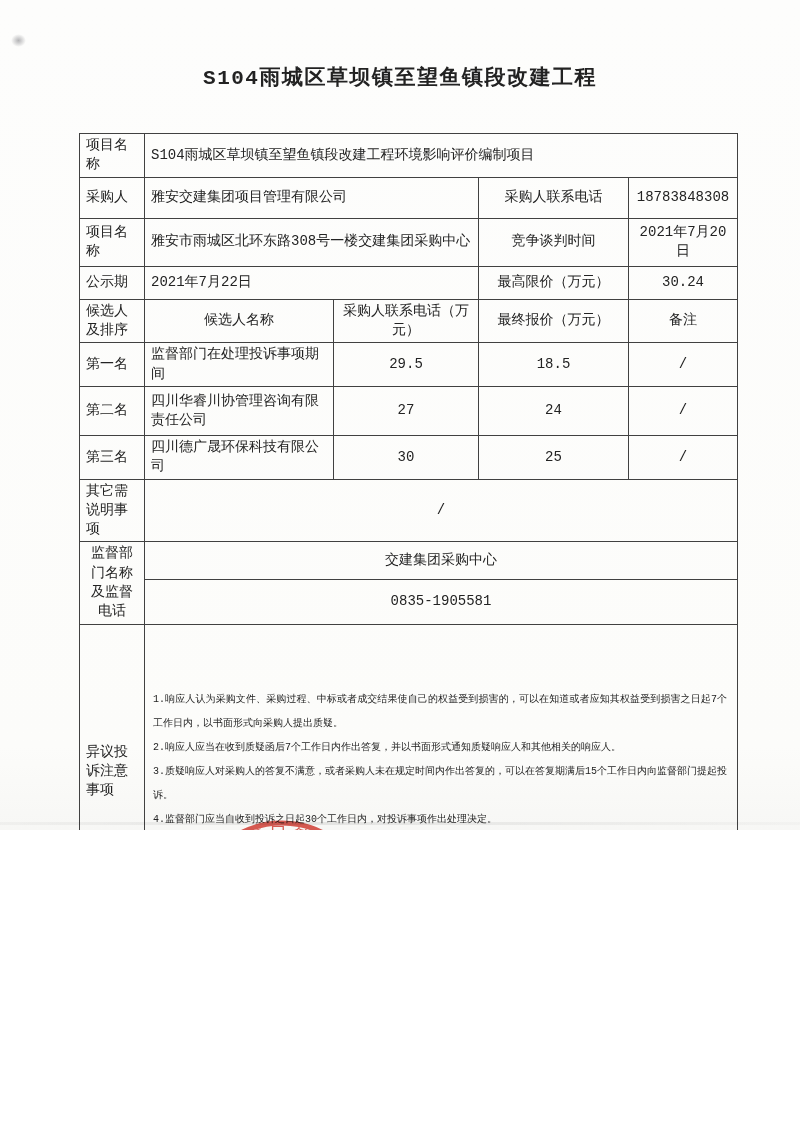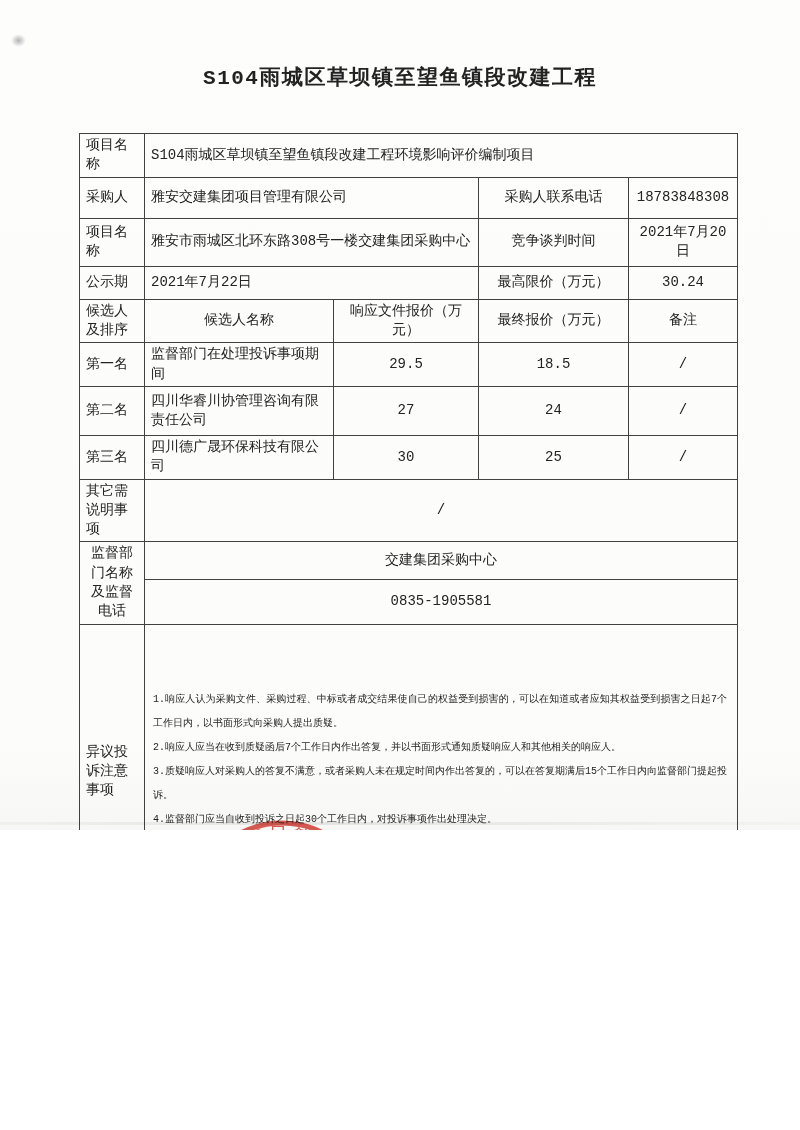--- a/index.html
+++ b/index.html
@@ -85,21 +85,21 @@
       </tr>
       <tr style="height:33px">
         <td class="lab">公示期</td>
         <td colspan="2">2021年7月22日</td>
         <td class="c">最高限价（万元）</td>
         <td class="c">30.24</td>
       </tr>
       <tr style="height:43px">
         <td class="lab">候选人及排序</td>
         <td class="c">候选人名称</td>
-        <td class="c">响应文件报价（万元）</td>
+        <td class="c">采购人联系电话（万元）</td>
         <td class="c">最终报价（万元）</td>
         <td class="c">备注</td>
       </tr>
       <tr style="height:33px">
         <td class="lab">第一名</td>
         <td>监督部门在处理投诉事项期间</td>
         <td class="c">29.5</td>
         <td class="c">18.5</td>
         <td class="c">/</td>
       </tr>

